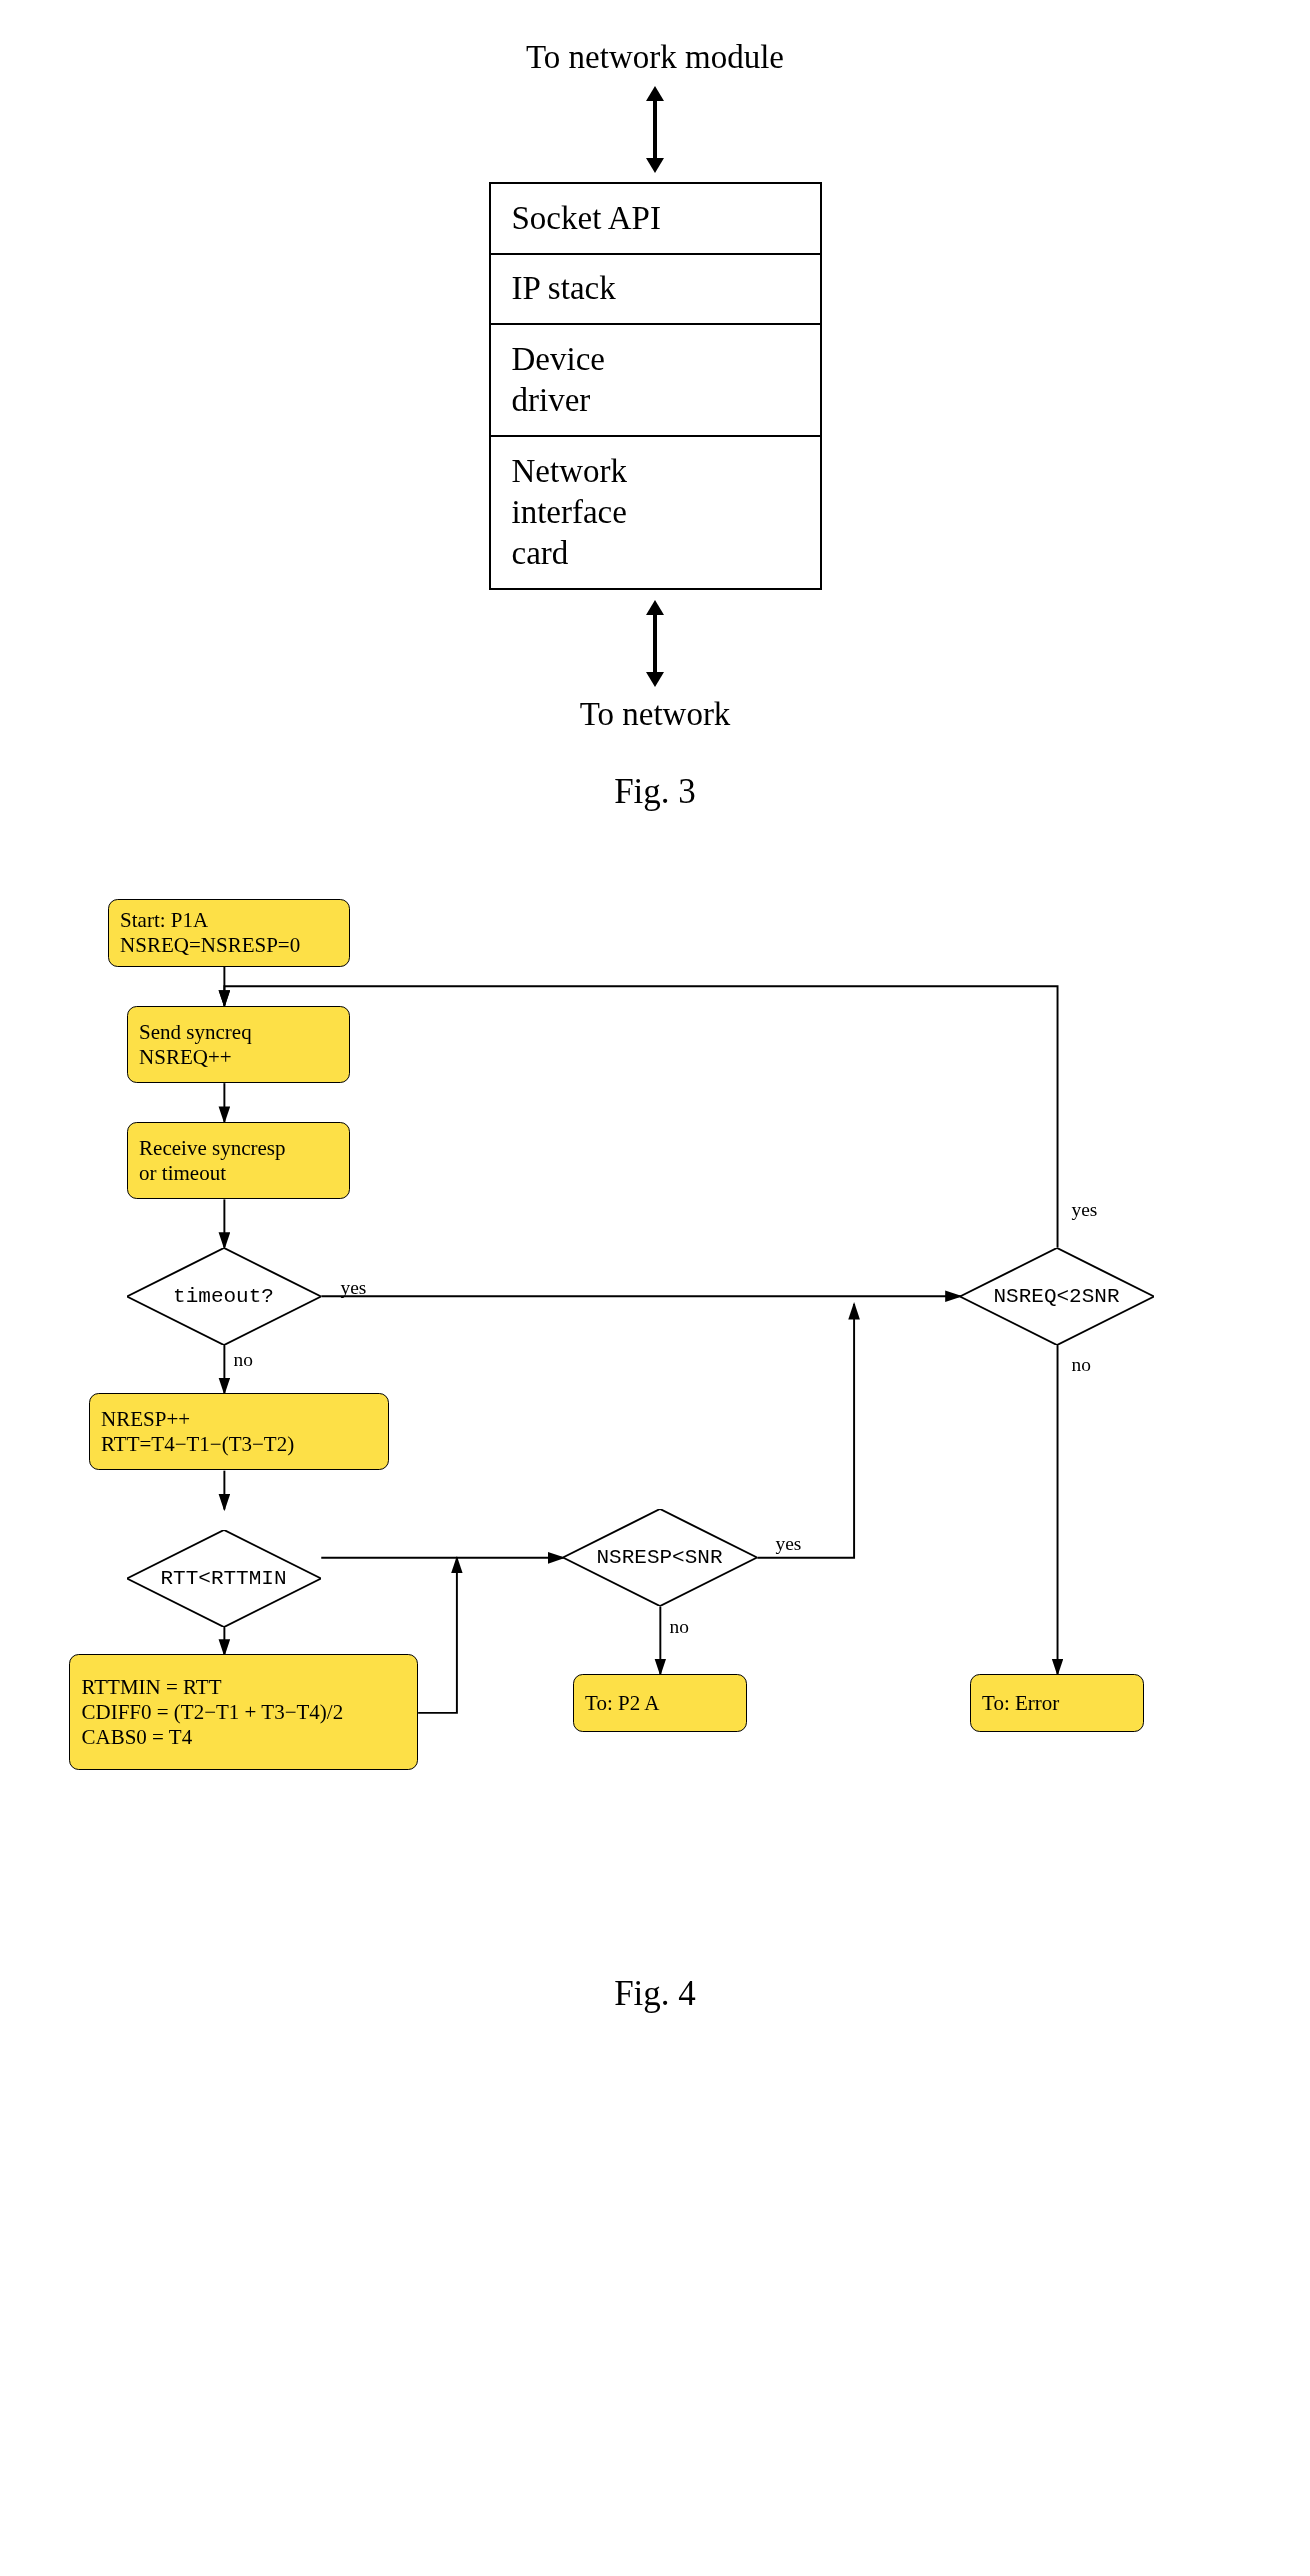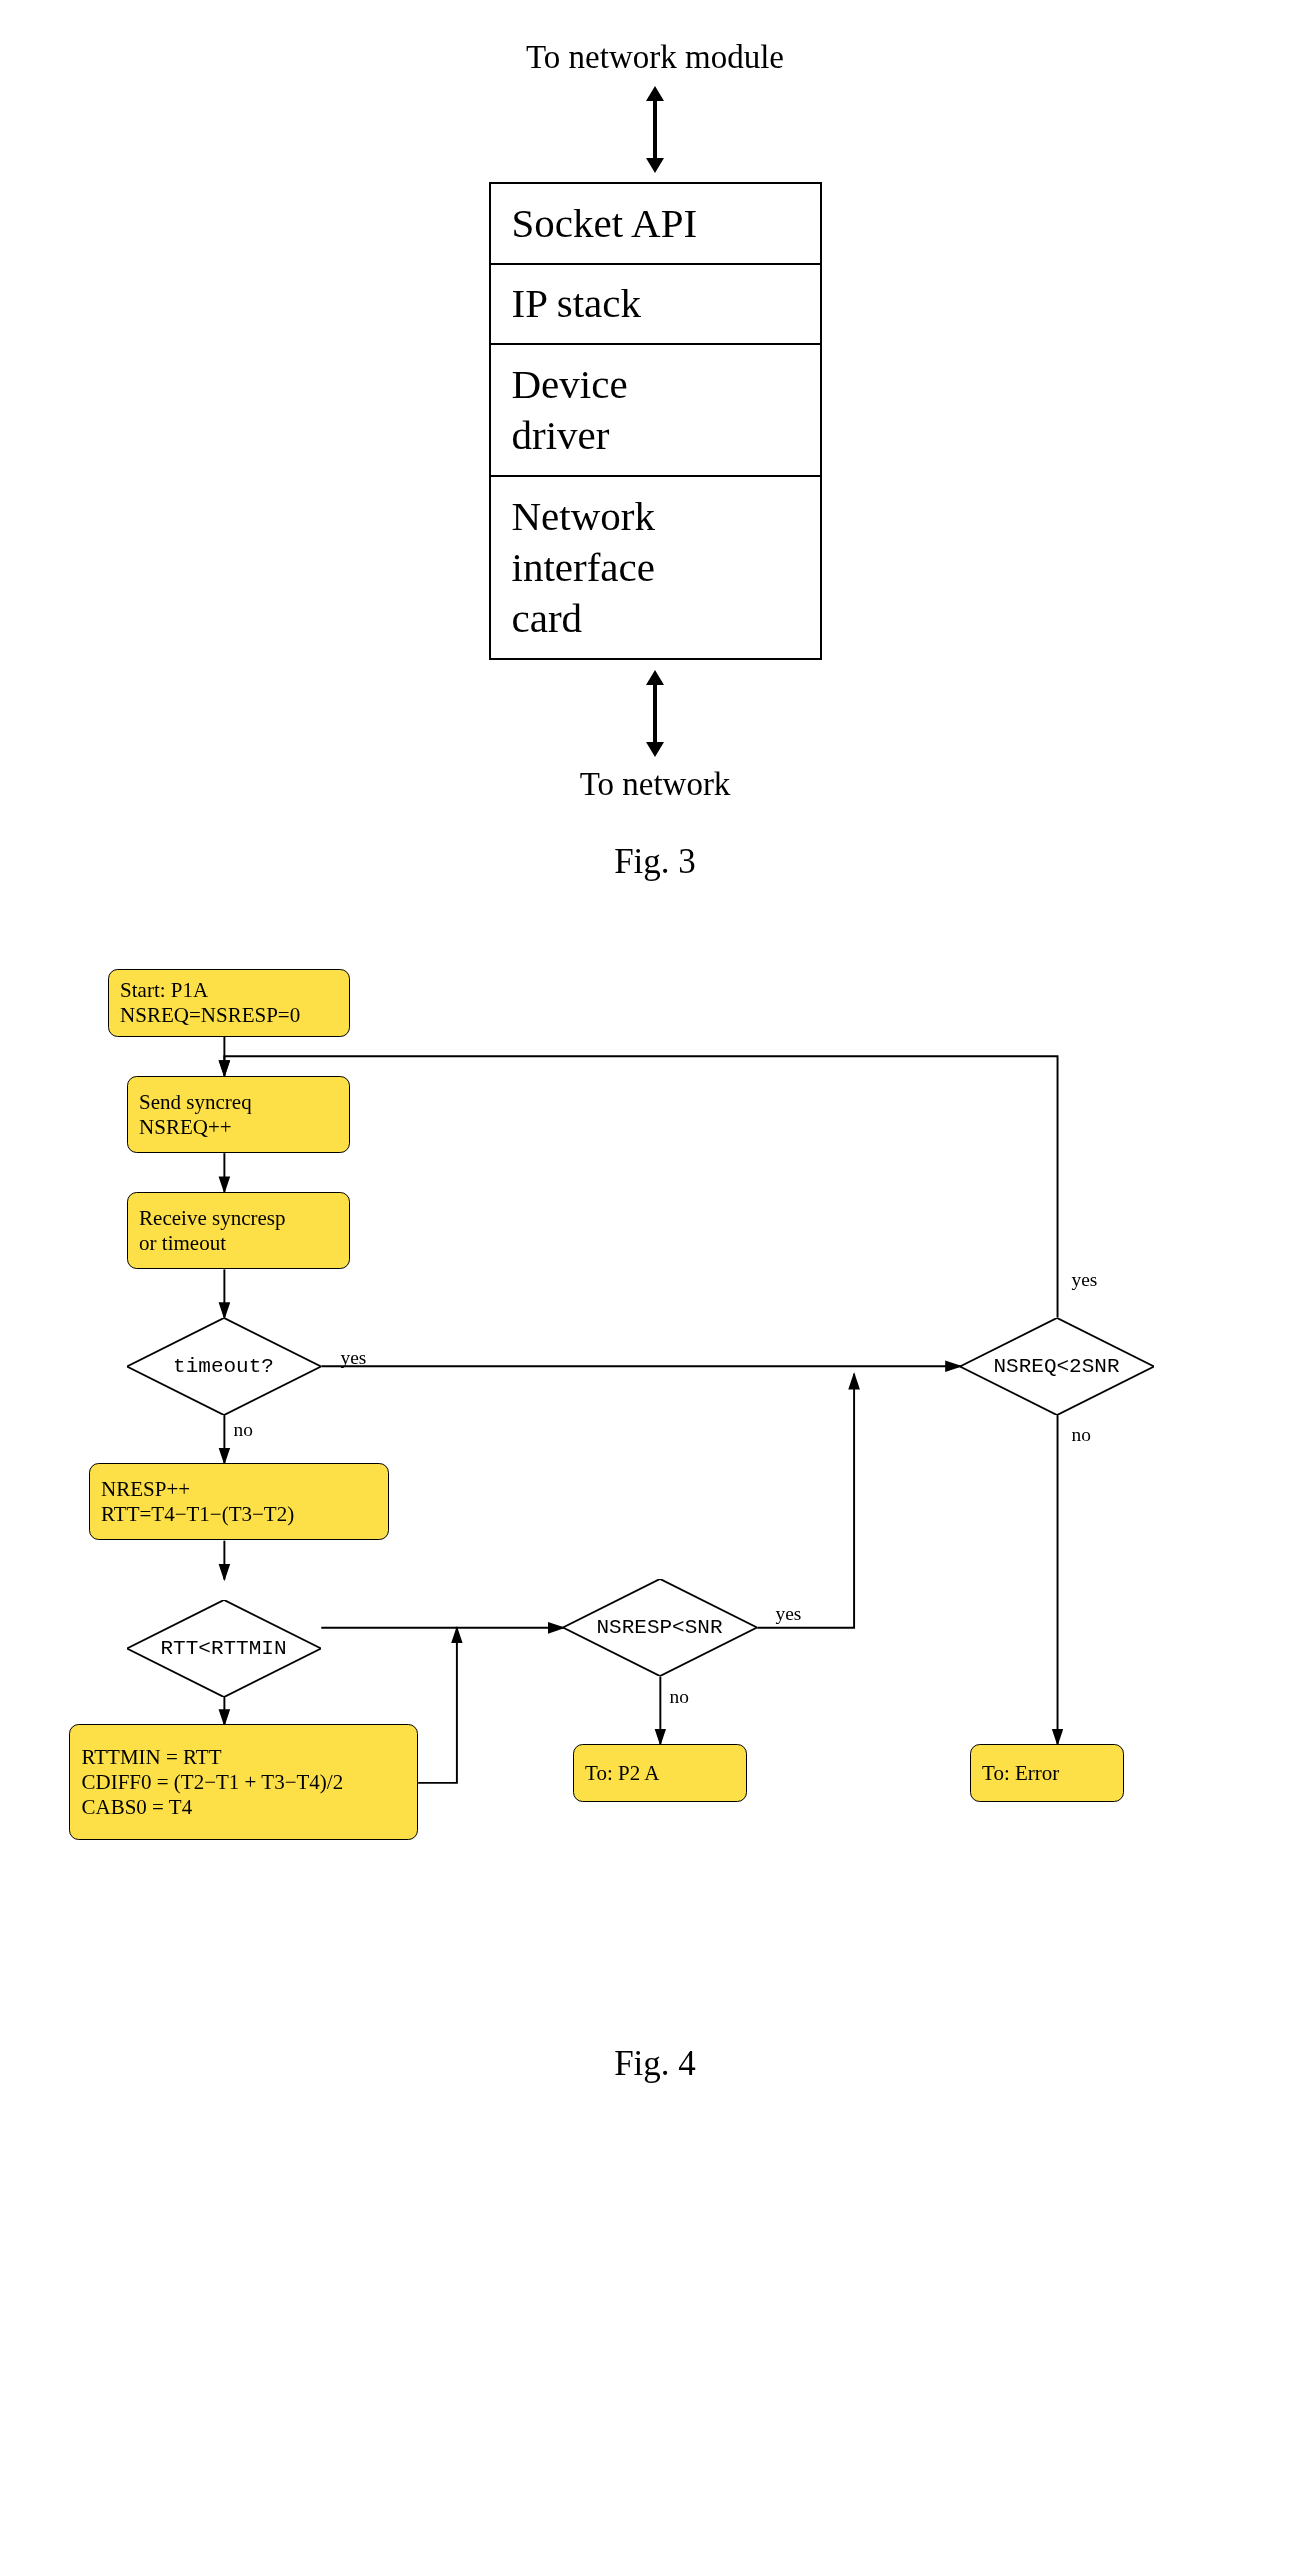--- a/index.html
+++ b/index.html
@@ -62,21 +62,21 @@
     border-right: 9.7px solid transparent;
     border-top: 15.5px solid #000;
   }
   .stack {
     border: 2.9px solid #000;
     width: 329px;
   }
   .layer {
     padding: 13.6px 21px;
     border-bottom: 2.9px solid #000;
-    font-size: 41px;
+    font-size: 33px;
     line-height: 1.25;
   }
   .layer:last-child { border-bottom: none; border-radius: 27px; }
   .caption {
     font-size: 35px;
     margin-top: 39px;
   }
 
   
   .fig4 {
@@ -231,21 +231,21 @@
 
   <div class="diamond" style="left:910px; top:378px;">
     <svg viewBox="0 0 200 100">
           <polygon points="100,0 200,50 100,100 0,50" fill="#fff" stroke="#000" stroke-width="2"></polygon>
         </svg>
     <div class="dlabel">NSREQ&lt;2SNR</div>
   </div>
 
   <div class="rbox" style="left:523px; top:804px; width:174px; height:58px;">To:  P2 A</div>
 
-  <div class="rbox" style="left:920px; top:804px; width:154px; height:58px;">To:  Error</div>
+  <div class="rbox" style="left:920px; top:804px; width:174px; height:58px;">To:  Error</div>
 
   <div class="smalllabel" style="left:291px; top:407px;">yes</div>
   <div class="smalllabel" style="left:184px; top:479px;">no</div>
   <div class="smalllabel" style="left:726px; top:663px;">yes</div>
   <div class="smalllabel" style="left:620px; top:746px;">no</div>
   <div class="smalllabel" style="left:1022px; top:329px;">yes</div>
   <div class="smalllabel" style="left:1022px; top:484px;">no</div>
 
 </div>
 <div class="caption">Fig. 4</div>

